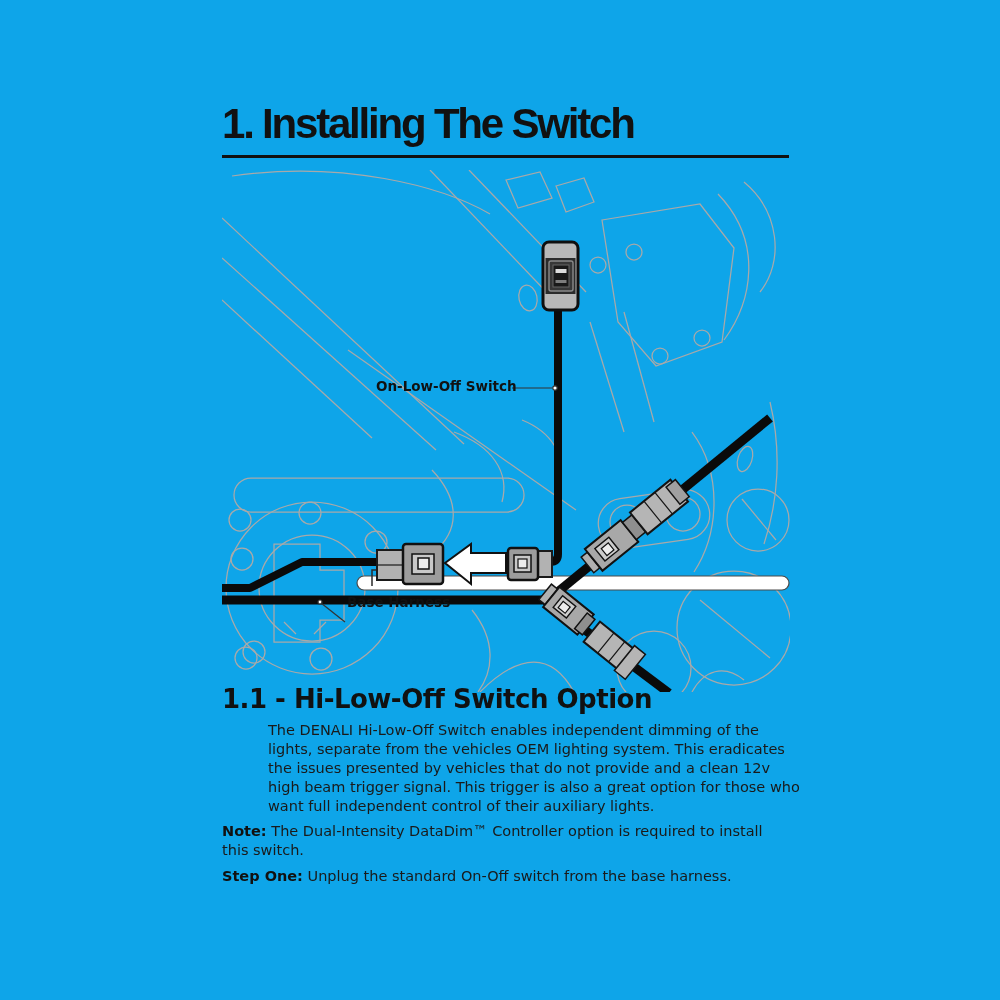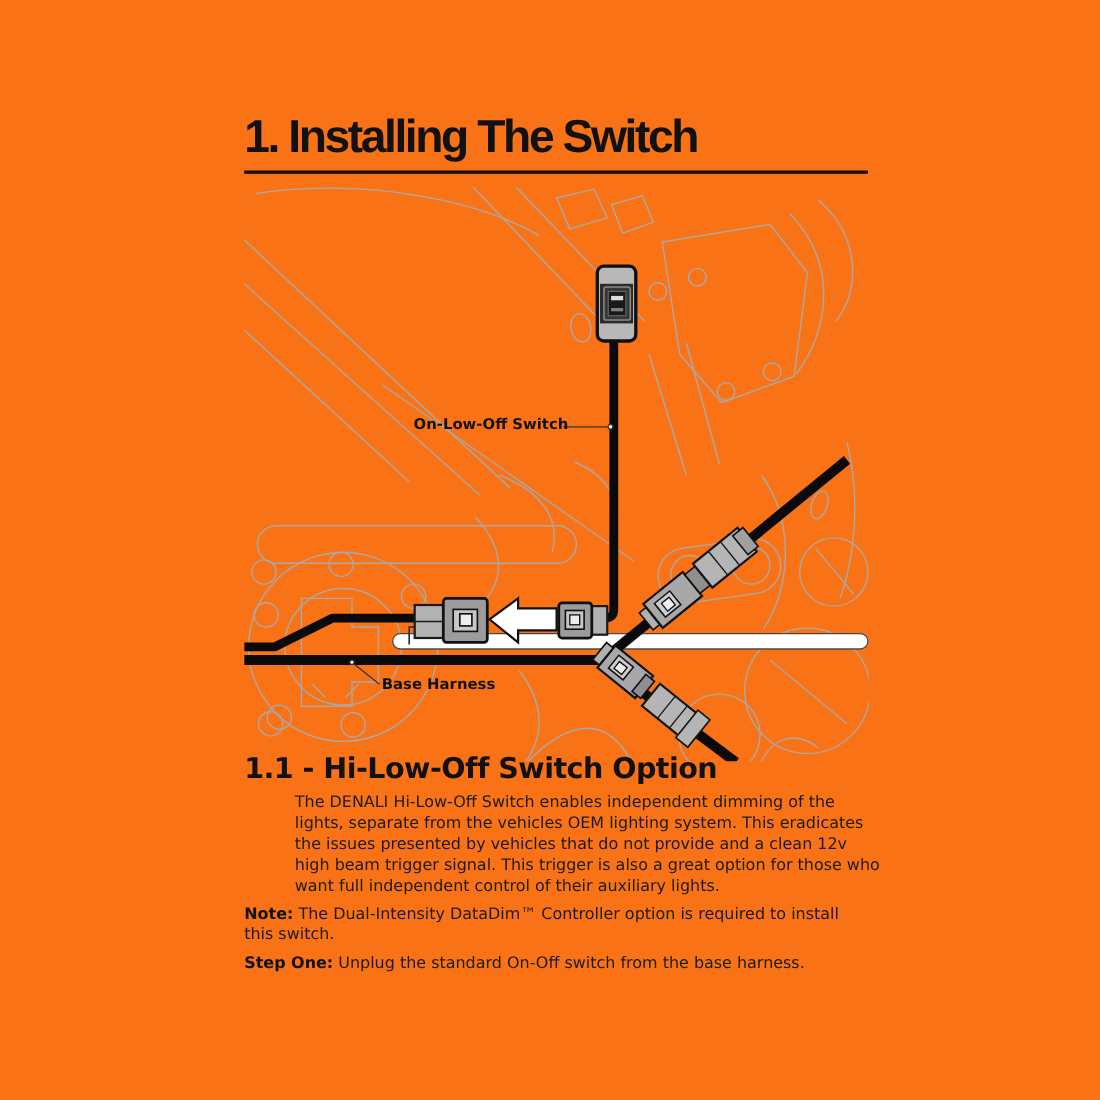--- a/index.html
+++ b/index.html
@@ -1,25 +1,25 @@
 <!DOCTYPE html>
 <html><head>
 <meta charset="utf-8">
 <style>
   html,body{margin:0;padding:0;background:#ffffff;}
-  .page{position:relative;width:1000px;height:1000px;background:#f97316;overflow:hidden;
+  .page{position:relative;width:1000px;height:1000px;background:#0ea5e9;overflow:hidden;
         font-family:"DejaVu Sans","Liberation Sans",sans-serif;color:#1a1a1a;}
   .title{position:absolute;left:222px;top:100px;font-family:"Liberation Sans",sans-serif;
          font-weight:800;font-size:42px;letter-spacing:-2.2px;color:#111;white-space:nowrap;}
   .title-rule{position:absolute;left:222px;top:155px;width:567px;height:2.5px;background:#111;}
   .diagram{position:absolute;left:222px;top:170px;width:568px;height:522px;}
   .diagram svg{position:absolute;left:0;top:0;}
   .dlabel{position:absolute;font-weight:bold;font-size:13.5px;color:#111;white-space:nowrap;}
   .switch-label{left:154px;top:208px;}
-  .harness-label{left:125px;top:444px;}
+  .harness-label{left:125px;top:424px;}
   .h2{position:absolute;left:222px;top:684px;font-weight:bold;font-size:26px;
       letter-spacing:-0.5px;color:#111;white-space:nowrap;}
   .textcol{position:absolute;left:222px;top:721px;width:568px;font-size:14.5px;line-height:19px;}
   .tline{white-space:nowrap;margin-left:46px;}
   .pblock{margin:6px 0 0 0;padding:0;}
   .pblock b{color:#111;text-align:center;}
   .steps .pblock{margin-top:7px;}
 </style>
 </head>
 <body>

